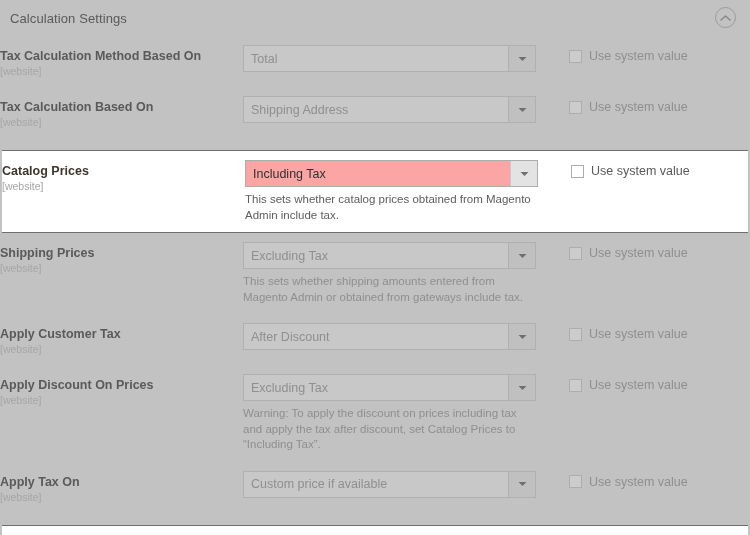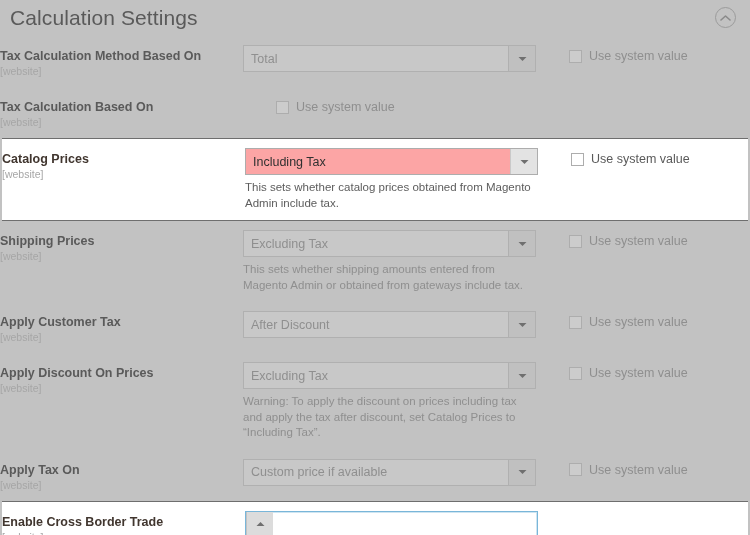--- a/index.html
+++ b/index.html
@@ -17,21 +17,21 @@
 
   
   .section-header {
     height: 36px;
     position: relative;
     padding: 0 0 0 10px;
     display: flex;
     align-items: center;
   }
   .section-title {
-    font-size: 21px;
+    font-size: 13px;
     color: #5a5a5a;
     letter-spacing: .1px;
   }
   .collapse-toggle {
     position: absolute;
     right: 14px;
     top: 7px;
     width: 21px;
     height: 21px;
     border-radius: 50%;
@@ -53,20 +53,21 @@
     padding: 9px 0 9px 0;
     box-sizing: border-box;
     position: relative;
   }
   .row.highlight {
     background: #ffffff;
     border-top: 1px solid #6e6e6e;
     border-bottom: 1px solid #6e6e6e;
     margin-left: 2px;
     margin-right: 2px;
+    margin-top: 12px;
   }
 
   .label-col {
     width: 243px;
     flex: 0 0 243px;
     text-align: left;
     padding-right: 10px;
     box-sizing: border-box;
     padding-top: 4px;
   }
@@ -216,20 +217,30 @@
           <span class="sysval-label">Use system value</span>
         </div>
       </div>
     </div>
     <div class="row">
       <div class="label-col">
         <span class="field-label">Tax Calculation Based On</span>
         <span class="scope-label">[website]</span>
       </div>
       <div class="control-col">
+        <div class="field-wrap">
+          <div class="select">
+            <span class="value">Shipping Address</span>
+            <span class="arrow-btn">
+              <svg width="9" height="6" viewBox="0 0 9 6">
+                <path d="M0.5 1 L4.5 5 L8.5 1" fill="#6f6f6f"></path>
+              </svg>
+            </span>
+          </div>
+        </div>
         <div class="sysval">
           <span class="cbx"></span>
           <span class="sysval-label">Use system value</span>
         </div>
       </div>
     </div>
     <div class="row highlight">
       <div class="label-col">
         <span class="field-label">Catalog Prices</span>
         <span class="scope-label">[website]</span>

